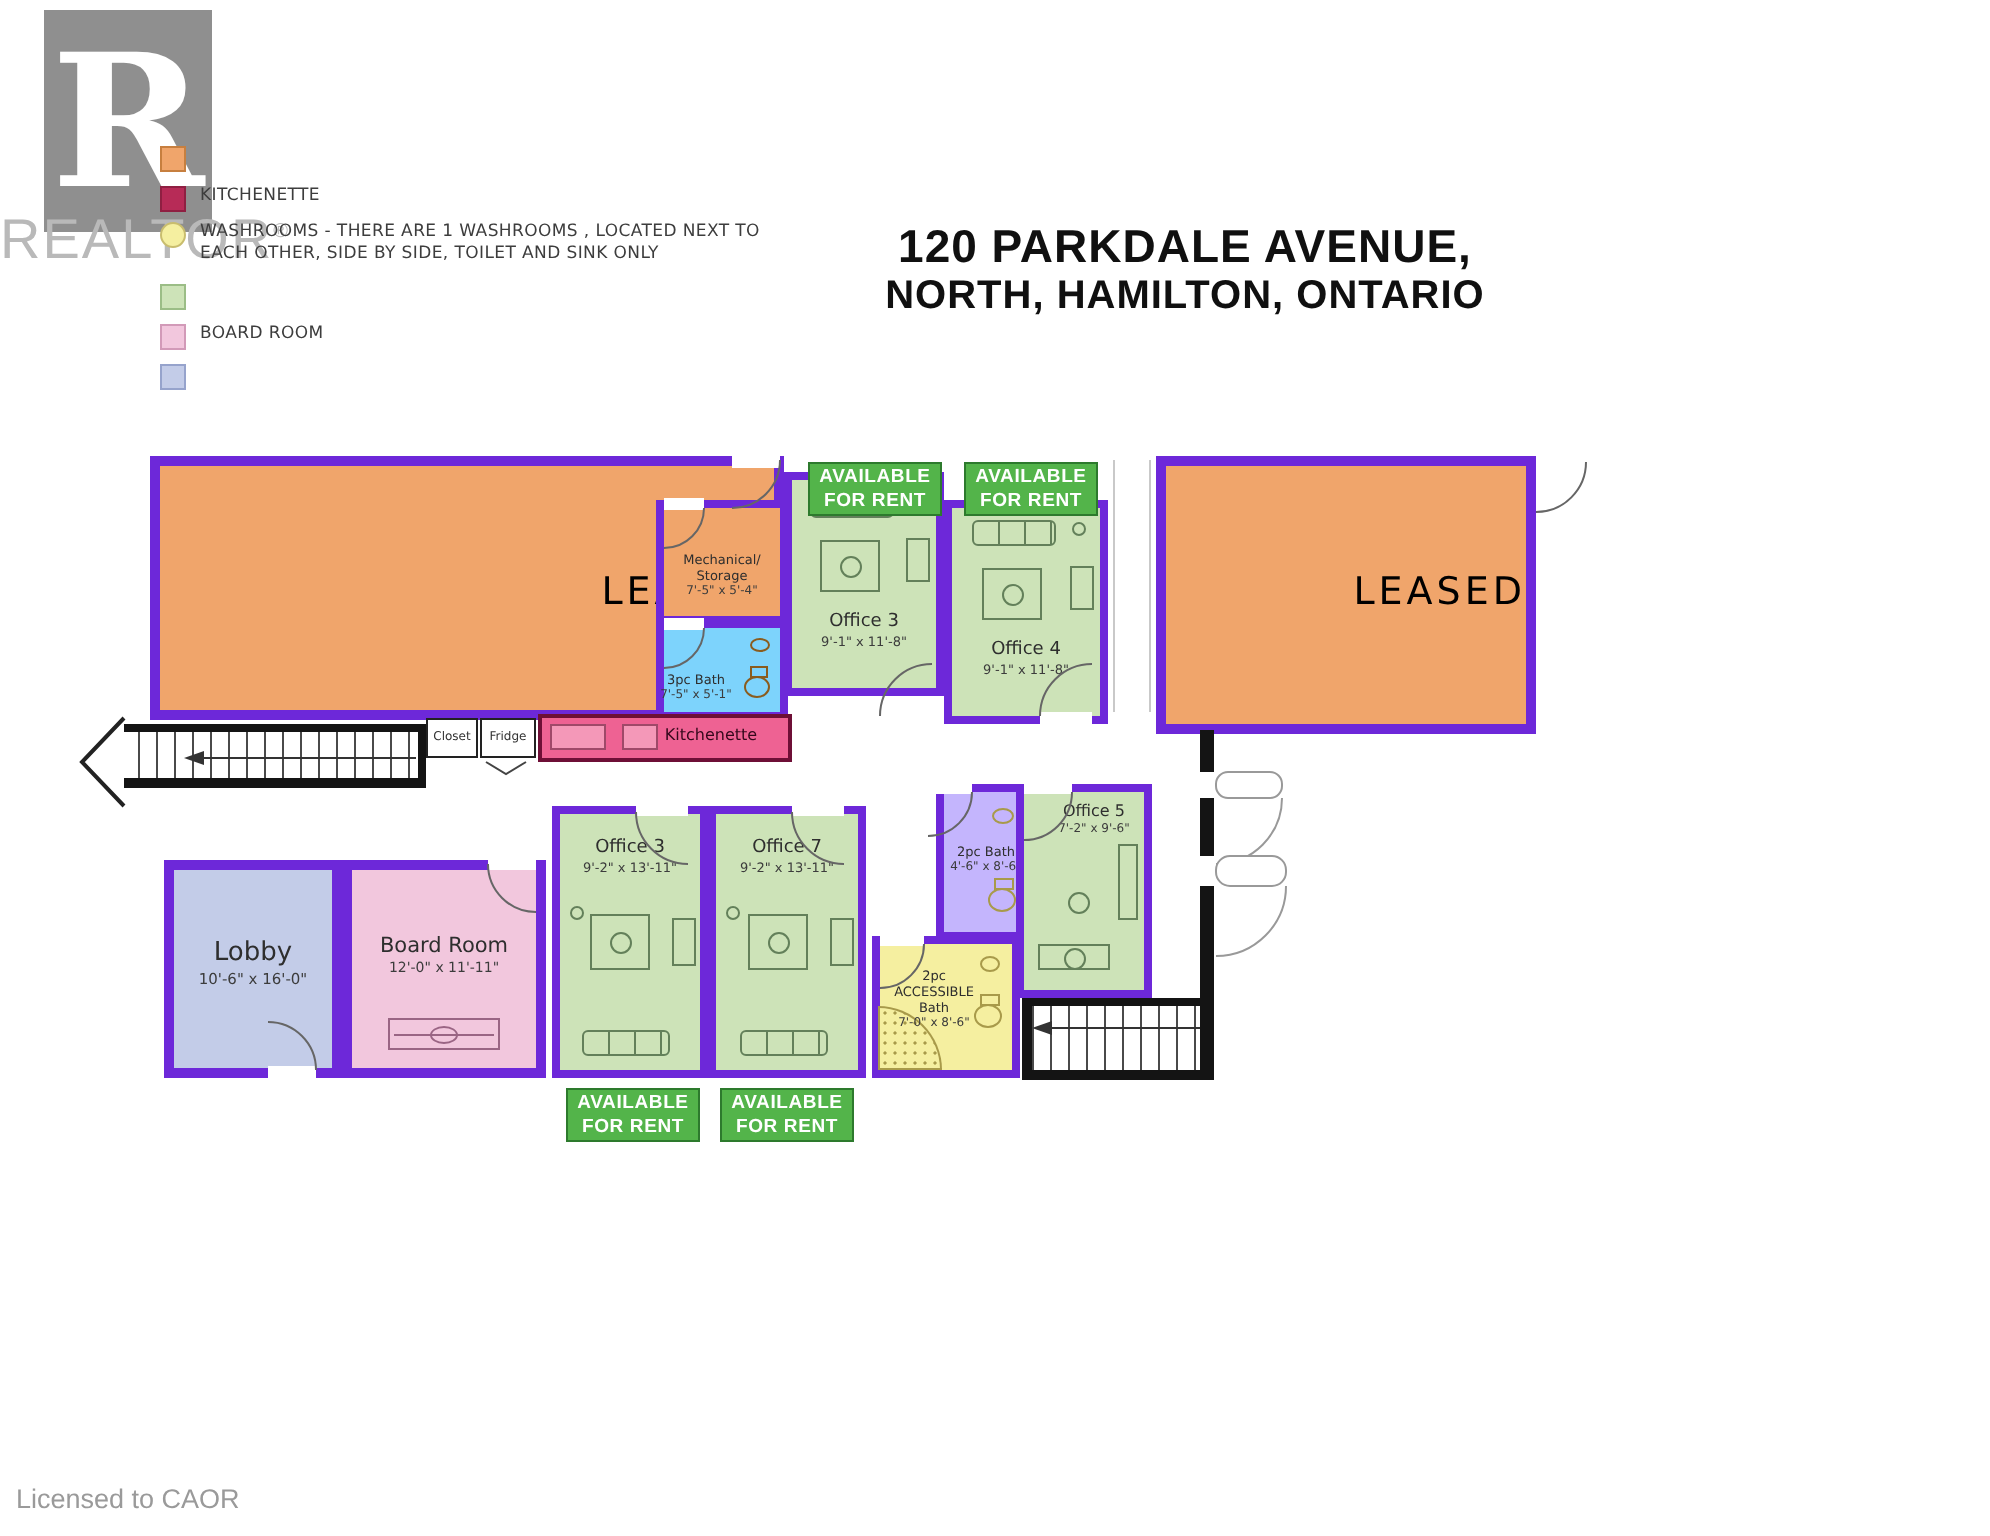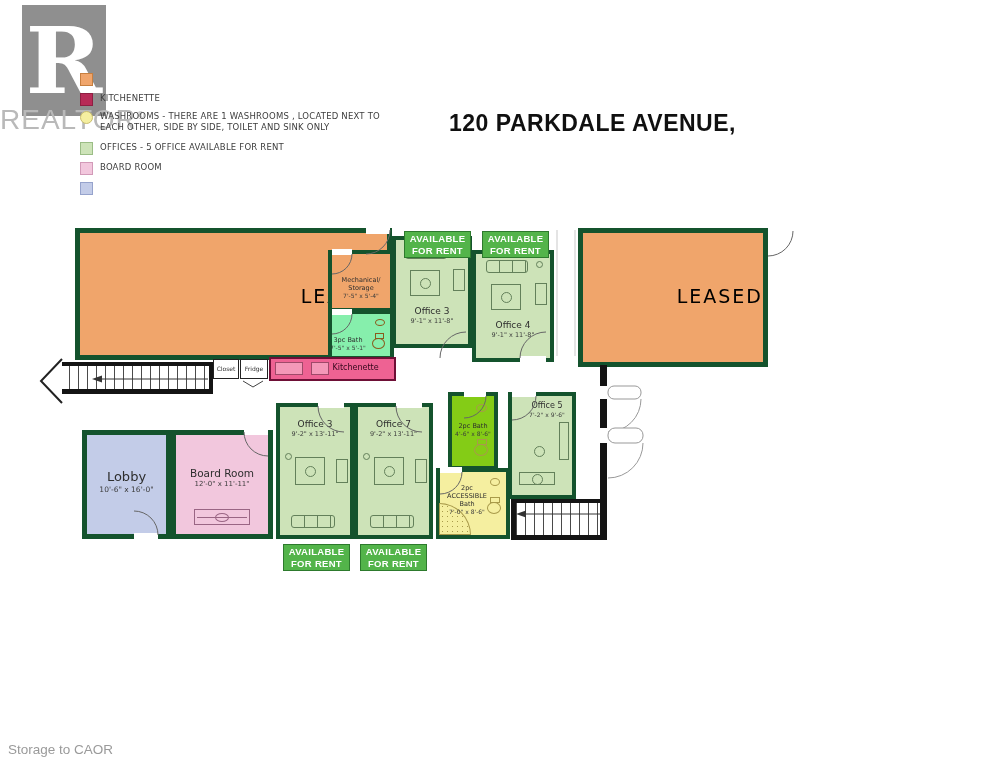--- a/index.html
+++ b/index.html
@@ -26,21 +26,21 @@
   .sw4{background:#F2C7DD;border:1px solid #d29ab8;}
   .sw5{background:#C3CCE8;border:1px solid #96a3cc;}
 
   
   .title{position:absolute;left:420px;top:110px;width:345px;text-align:center;color:#101010;
          font-family:"Liberation Sans",sans-serif;font-weight:bold;}
   .t1{font-size:23px;letter-spacing:.5px;}
   .t2{font-size:20px;letter-spacing:.5px;}
 
   
-  .room{position:absolute;box-sizing:border-box;border:4px solid #14532d;z-index:1;}
+  .room{position:absolute;box-sizing:border-box;border:4px solid #6d28d9;z-index:1;}
   .w5{border-width:5px;}
   .leased-label{position:absolute;left:0;right:0;text-align:right;
                 font-size:19px;color:#000000;letter-spacing:2px;}
   .lblock{position:absolute;left:0;right:0;text-align:center;line-height:1.25;}
   .rname{font-size:9px;color:#2e2e2e;}
   .rname.sm{font-size:6.5px;}
   .rdims{font-size:6.5px;color:#3c3c3c;}
   .rdims.sm{font-size:6px;}
 
   
@@ -97,47 +97,47 @@
     <div class="lg-row" style="left:0;top:22px">
       <span class="sw sw1"></span>
       <span class="lg-label">KITCHENETTE</span>
     </div>
     <div class="lg-row" style="left:0;top:40px">
       <span class="sw sw2"></span>
       <span class="lg-label">WASHROOMS - THERE ARE 1 WASHROOMS , LOCATED NEXT TO EACH OTHER, SIDE BY SIDE, TOILET AND SINK ONLY</span>
     </div>
     <div class="lg-row" style="left:0;top:71px">
       <span class="sw sw3"></span>
-      <span class="lg-label">OFFICES - 5 OFFICE AVAILABLE FOR RENT</span>
     </div>
     <div class="lg-row" style="left:0;top:91px">
       <span class="sw sw4"></span>
       <span class="lg-label">BOARD ROOM</span>
     </div>
     <div class="lg-row" style="left:0;top:111px">
       <span class="sw sw5"></span>
     </div>
   </div>
 
   <div class="title">
     <div class="t1">120 PARKDALE AVENUE,</div>
+    <div class="t2">NORTH, HAMILTON, ONTARIO</div>
   </div>
 
   <div class="room w5" style="left:75px;top:228px;width:317px;height:132px;background:#F0A56B">
     <div class="leased-label" style="top:52px">LEASED</div>
   </div>
 
   <div class="room" style="left:328px;top:250px;width:66px;height:62px;background:#F0A56B;color:#9a6a28">
     <div class="lblock" style="top:22px">
       <div class="rname sm">Mechanical/ Storage</div>
       <div class="rdims sm">7'-5" x 5'-4"</div>
     </div>
   </div>
 
-  <div class="room" style="left:328px;top:310px;width:66px;height:50px;background:#86efac;color:#8a5c1e">
+  <div class="room" style="left:328px;top:310px;width:66px;height:50px;background:#7dd3fc;color:#8a5c1e">
     <div class="furn toilet" style="left:40px;top:24px;width:13px;height:11px"></div>
     <div class="furn sink" style="left:43px;top:5px;width:10px;height:7px"></div>
     <div class="lblock" style="left:-6px;top:22px;width:44px">
       <div class="rname sm">3pc Bath</div>
       <div class="rdims sm">7'-5" x 5'-1"</div>
     </div>
   </div>
 
   <div class="room" style="left:392px;top:236px;width:80px;height:112px;background:#CDE3B8;color:#63805a">
     <div class="furn sofa" style="left:9px;top:6px;width:42px;height:13px"></div>
@@ -222,21 +222,21 @@
 
   <div class="badge" style="left:283px;top:544px">
     <div>AVAILABLE</div>
       <div>FOR RENT</div>
   </div>
   <div class="badge" style="left:360px;top:544px">
     <div>AVAILABLE</div>
       <div>FOR RENT</div>
   </div>
 
-  <div class="room" style="left:448px;top:392px;width:50px;height:78px;background:#84cc16;color:#a89a4a">
+  <div class="room" style="left:468px;top:392px;width:50px;height:78px;background:#c4b5fd;color:#a89a4a">
     <div class="furn sink" style="left:24px;top:8px;width:11px;height:8px"></div>
     <div class="furn toilet" style="left:22px;top:48px;width:14px;height:12px"></div>
     <div class="lblock" style="top:26px">
       <div class="rname sm">2pc Bath</div>
       <div class="rdims sm">4'-6" x 8'-6"</div>
     </div>
   </div>
 
   <div class="room" style="left:436px;top:468px;width:74px;height:71px;background:#F5EFA0;color:#a89a4a">
     <div class="furn fan" style="left:-1px;top:31px;width:32px;height:32px"></div>
@@ -300,14 +300,14 @@
     </g>
     <path d="M557 230 V356 M575 230 V356" stroke="#c9c9c9" fill="none"></path>
     <path d="M100 379 H208" stroke="#333"></path>
     <polygon points="92,379 102,375.5 102,382.5" fill="#333"></polygon>
     <polyline points="62,359 41,381 62,403" fill="#fff" stroke="#222" stroke-width="2"></polyline>
     <path d="M524 514 H600" stroke="#333"></path>
     <polygon points="516,514 526,510.5 526,517.5" fill="#333"></polygon>
     <polyline points="243,381 253,387 263,381" fill="#fff" stroke="#444" stroke-width="1"></polyline>
   </svg>
 
-  <div class="footer">Storage to CAOR</div>
+  <div class="footer">Licensed to CAOR</div>
 </div>
 
 </body></html>

